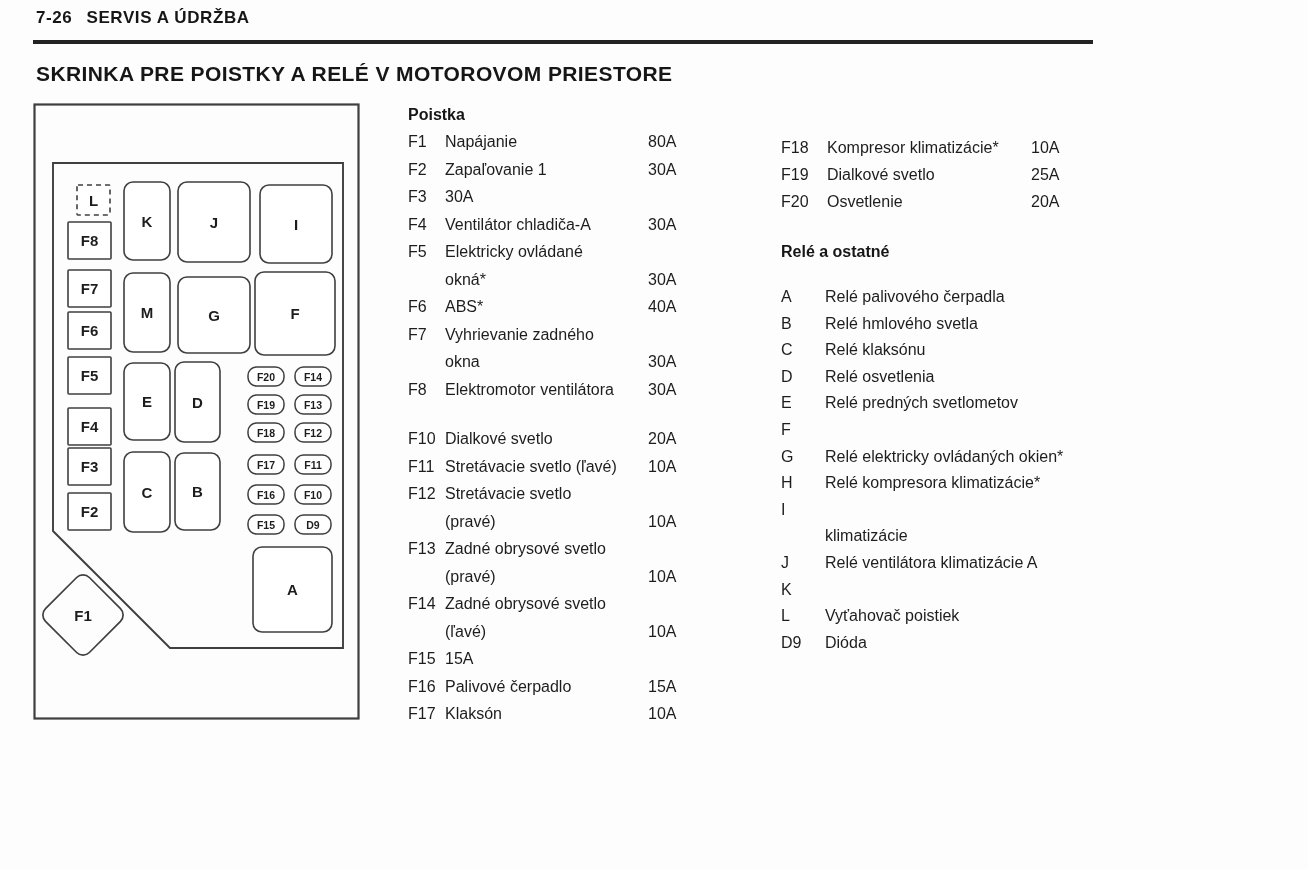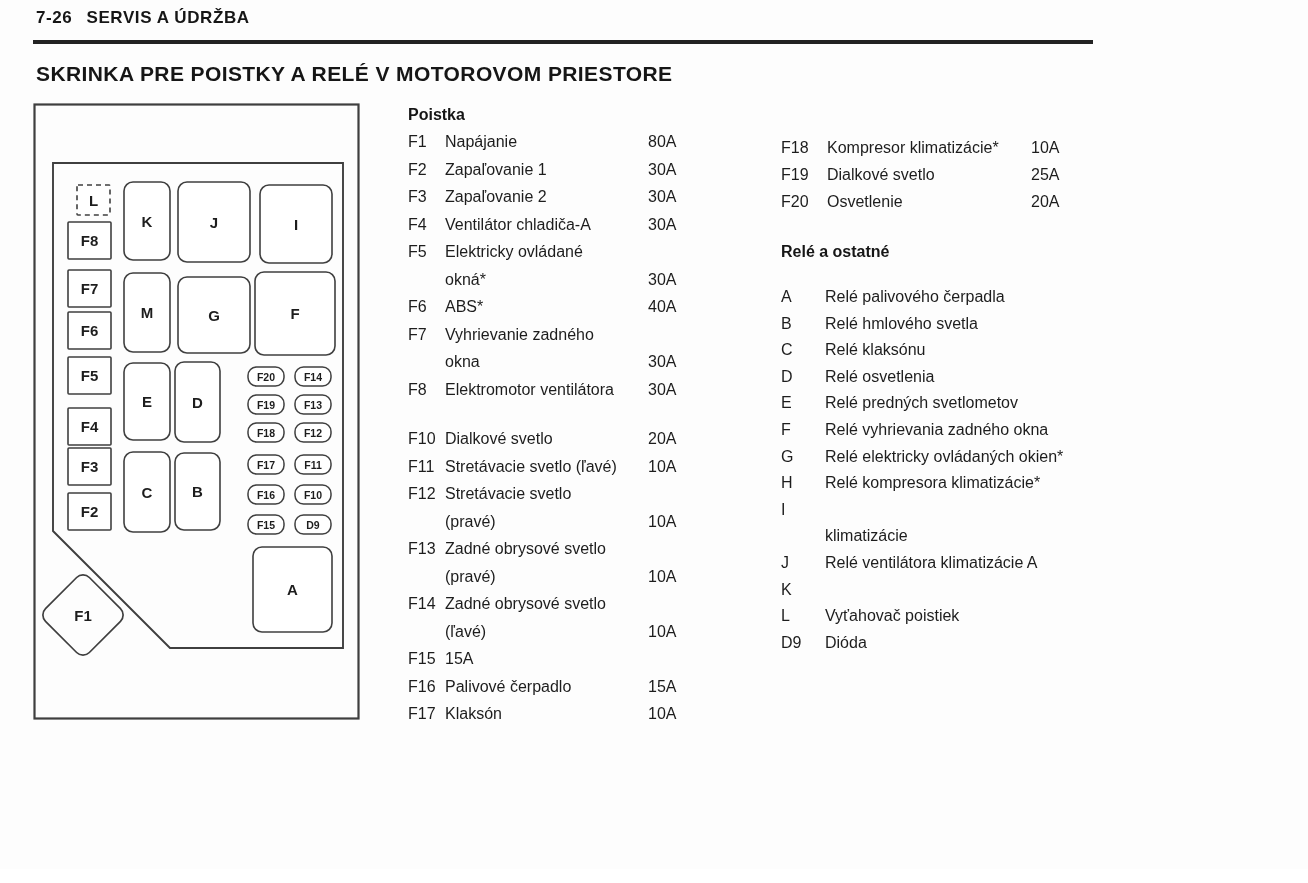--- a/index.html
+++ b/index.html
@@ -188,21 +188,20 @@
           <span class="fname">Napájanie</span>
           <span class="famp">80A</span>
         </div>
         <div class="frow">
           <span class="fid">F2</span>
           <span class="fname">Zapaľovanie 1</span>
           <span class="famp">30A</span>
         </div>
         <div class="frow">
           <span class="fid">F3</span>
-          <span class="fname">Zapaľovanie 2</span>
           <span class="famp">30A</span>
         </div>
         <div class="frow">
           <span class="fid">F4</span>
           <span class="fname">Ventilátor chladiča-A</span>
           <span class="famp">30A</span>
         </div>
         <div class="frow">
           <span class="fid">F5</span>
           <span class="fname">Elektricky ovládané</span>
@@ -328,21 +327,20 @@
         <div class="rrow">
           <span class="rid">D</span>
           <span class="rname">Relé osvetlenia</span>
         </div>
         <div class="rrow">
           <span class="rid">E</span>
           <span class="rname">Relé predných svetlometov</span>
         </div>
         <div class="rrow">
           <span class="rid">F</span>
-          <span class="rname">Relé vyhrievania zadného okna</span>
         </div>
         <div class="rrow">
           <span class="rid">G</span>
           <span class="rname">Relé elektricky ovládaných okien*</span>
         </div>
         <div class="rrow">
           <span class="rid">H</span>
           <span class="rname">Relé kompresora klimatizácie*</span>
         </div>
         <div class="rrow">

